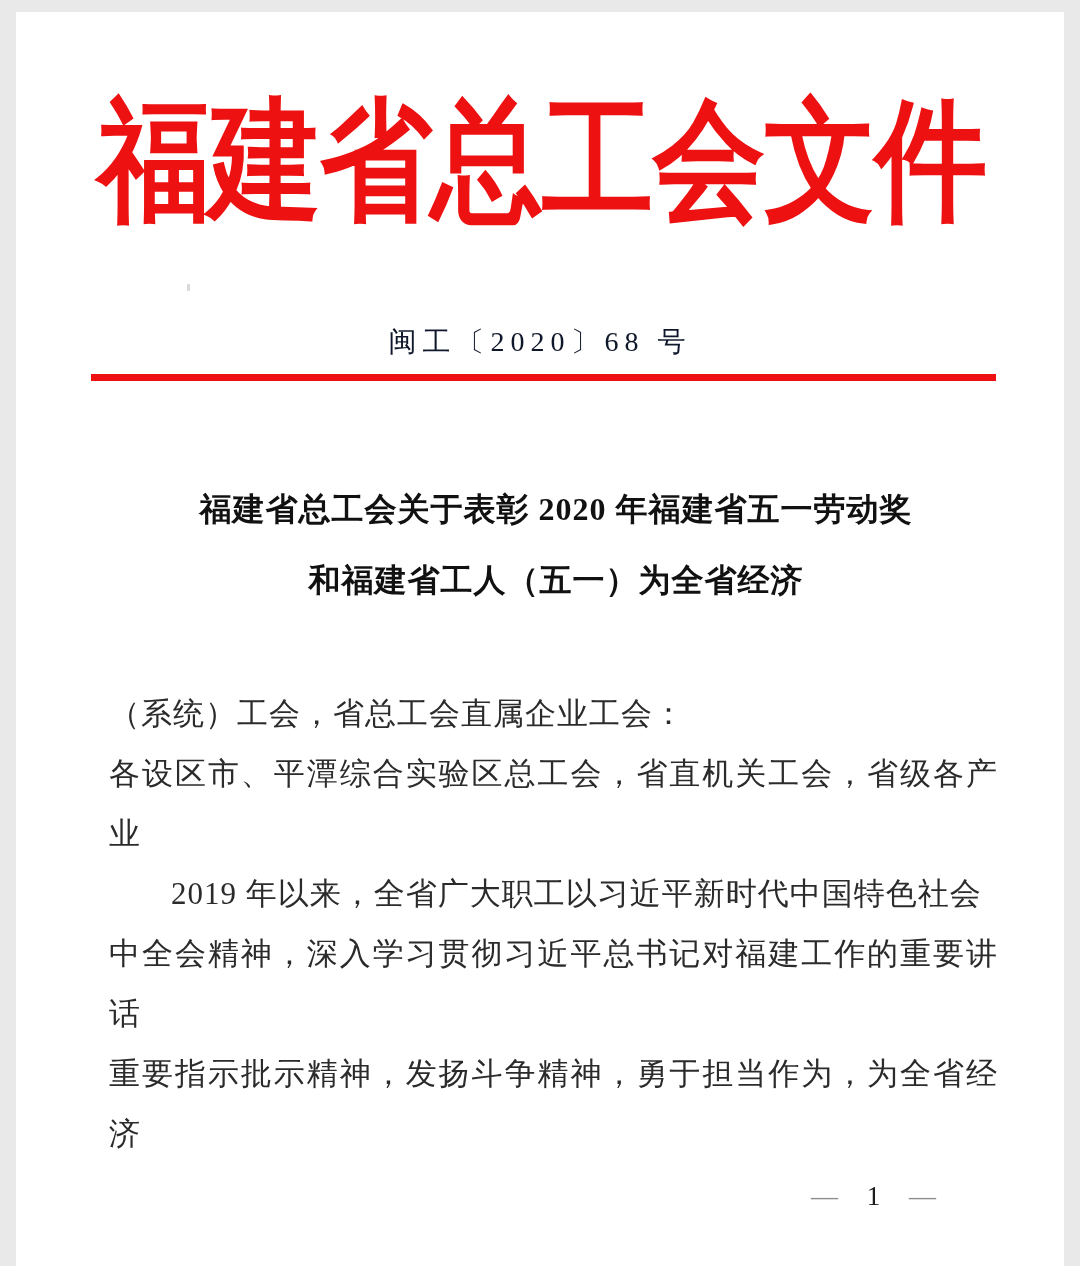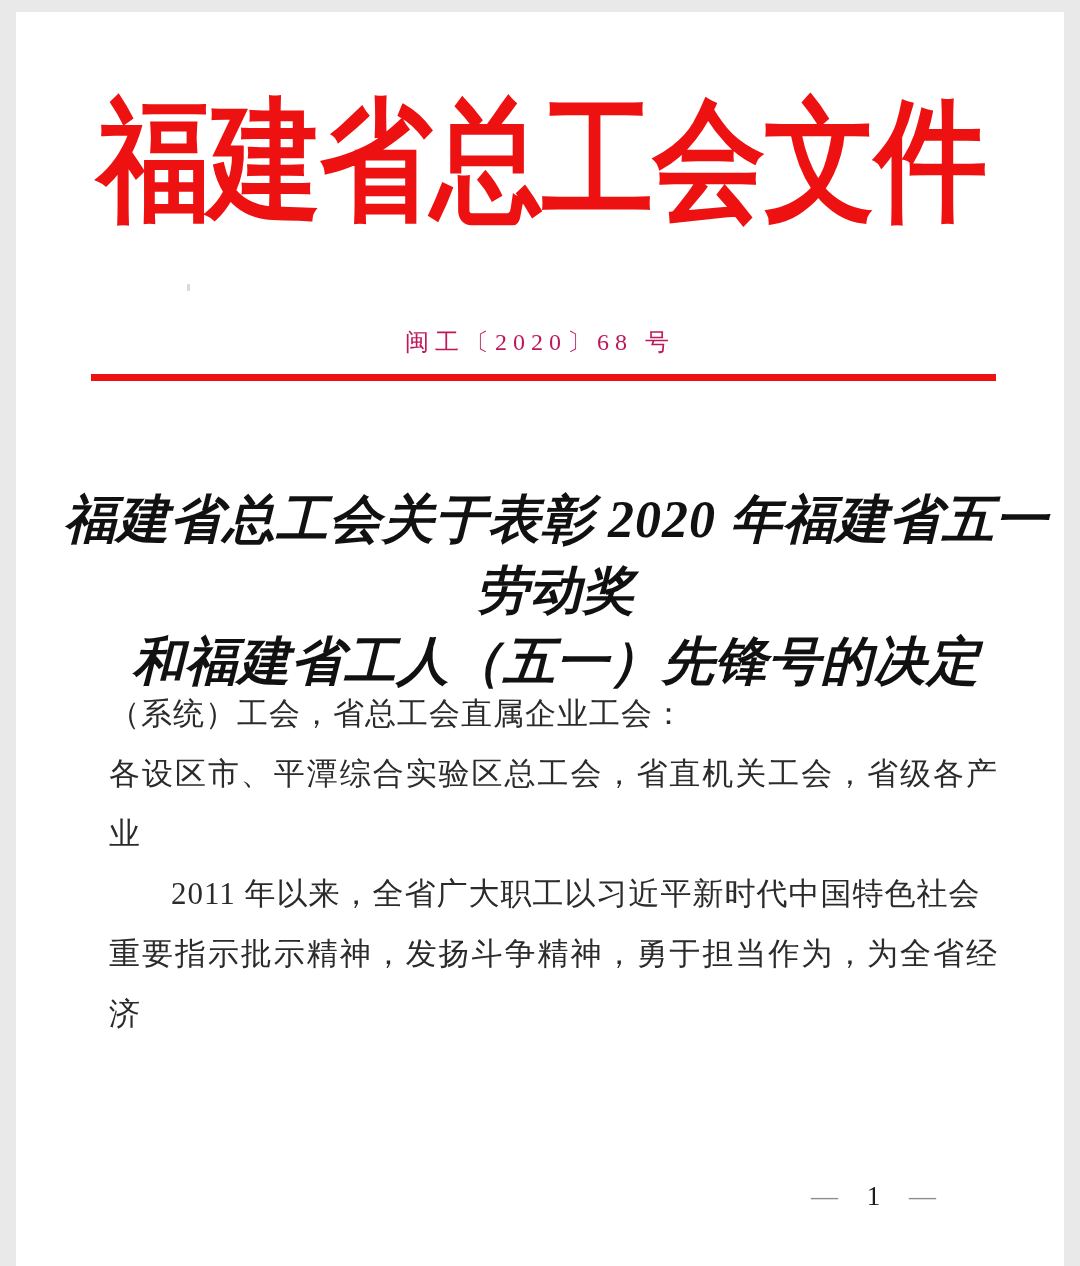--- a/index.html
+++ b/index.html
@@ -36,49 +36,48 @@
     letter-spacing: -1px;
   }
 
   
   .doc-number {
     position: absolute;
     top: 310px;
     left: 0;
     width: 100%;
     text-align: center;
-    font-size: 24px;
+    font-size: 28px;
     letter-spacing: 6px;
-    color: #be185d;
+    color: #0f172a;
     line-height: 40px;
   }
 
   
   .red-rule {
     position: absolute;
     top: 362px;
     left: 75px;
     width: 905px;
     height: 7px;
     background: #ee1111;
   }
 
   
   .decision-title {
     position: absolute;
-    top: 472px;
+    top: 462px;
     left: 40px;
     width: 1000px;
     text-align: center;
-    font-size: 52px;
+    font-size: 32px;
     font-weight: bold;
     color: #111111;
     line-height: 71px;
     letter-spacing: 1px;
-    font-style: italic;
   }
 
   
   .body-text {
     position: absolute;
     top: 672px;
     left: 93px;
     width: 889px;
     font-size: 31px;
     color: #2b2b2b;
@@ -137,27 +136,28 @@
   <div class="org-title">福建省总工会文件</div>
 
   <div class="scan-artifact"></div>
 
   <div class="doc-number">闽工〔2020〕68 号</div>
 
   <div class="red-rule"></div>
 
   <div class="decision-title">
     <div>福建省总工会关于表彰 2020 年福建省五一劳动奖</div>
-    <div>和福建省工人（五一）先锋号的决定</div>
+    <div>和福建省工人（五一）为全省经济</div>
   </div>
 
   <div class="body-text">
     <div class="body-line">（系统）工会，省总工会直属企业工会：</div>
     <div class="body-line fill">各设区市、平潭综合实验区总工会，省直机关工会，省级各产业</div>
-    <div class="body-line indent">2011 年以来，全省广大职工以习近平新时代中国特色社会</div>
+    <div class="body-line indent">2019 年以来，全省广大职工以习近平新时代中国特色社会</div>
+    <div class="body-line fill">中全会精神，深入学习贯彻习近平总书记对福建工作的重要讲话</div>
     <div class="body-line fill">重要指示批示精神，发扬斗争精神，勇于担当作为，为全省经济</div>
 
   </div>
 
   <div class="page-footer">
     <span class="dash">—</span>
     <span class="num">1</span>
     <span class="dash">—</span>
   </div>
 

